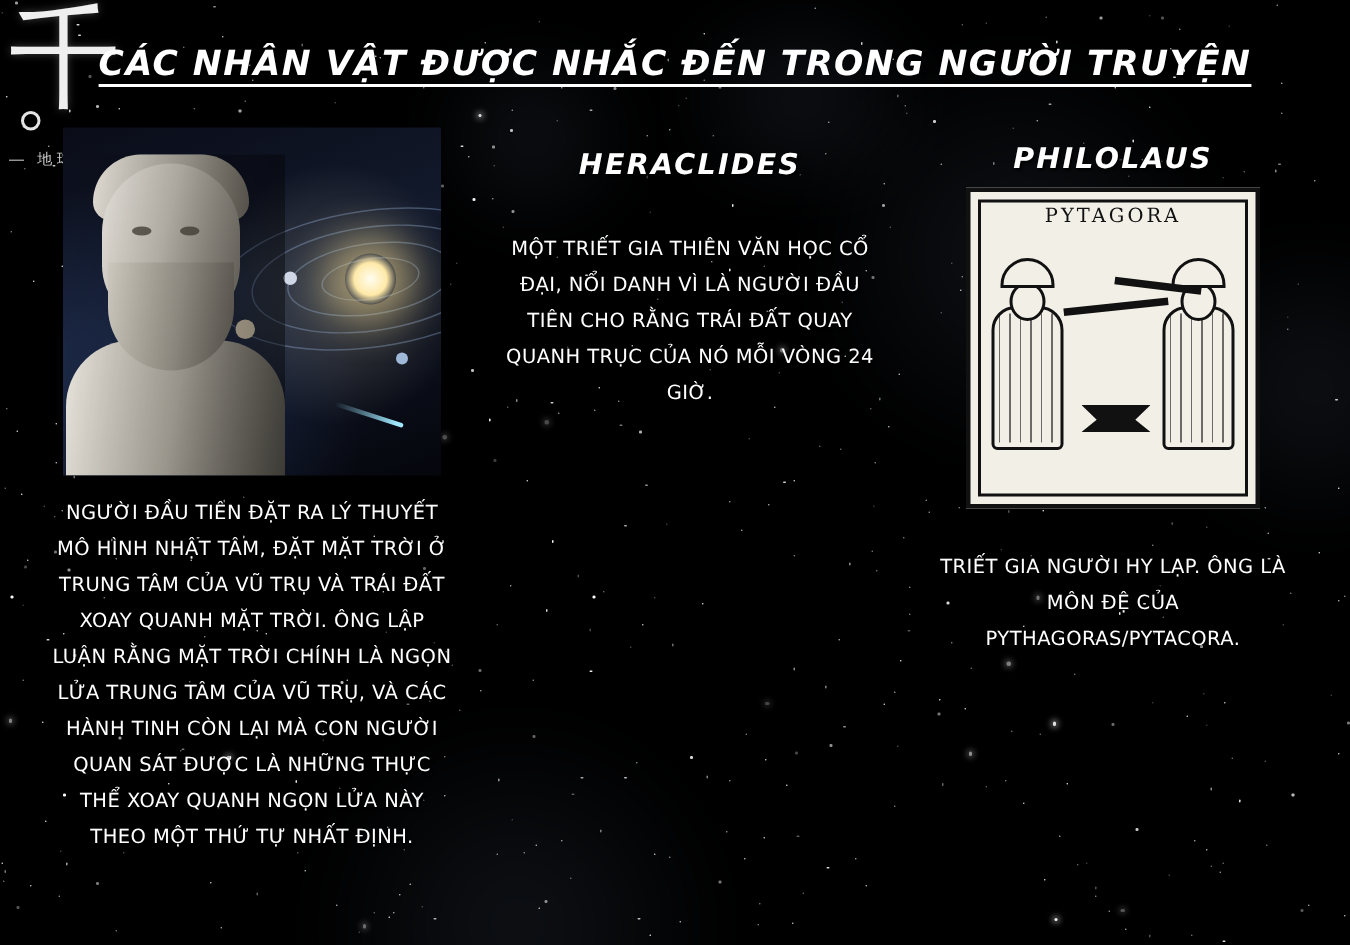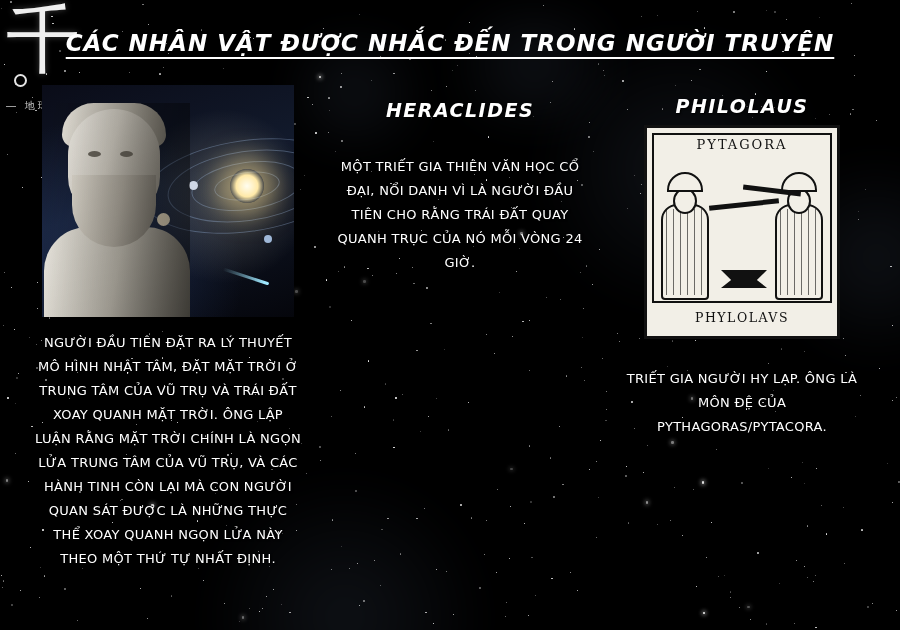--- a/index.html
+++ b/index.html
@@ -1011,18 +1011,17 @@
       <div class="figure fig-right">
         <div class="robe"></div>
         <div class="head3"></div>
         <div class="hat"></div>
       </div>
 
       <div class="trumpet t1"></div>
       <div class="trumpet t2"></div>
       <div class="anvil"></div>
 
-      <div class="wood-bottom">PHYLOLAVS</div>
     </div>
     <div class="body-text">TRIẾT GIA NGƯỜI HY LẠP. ÔNG LÀ MÔN ĐỆ CỦA PYTHAGORAS/PYTACORA.</div>
   </div>
 
 </div>
 
 </body></html>

